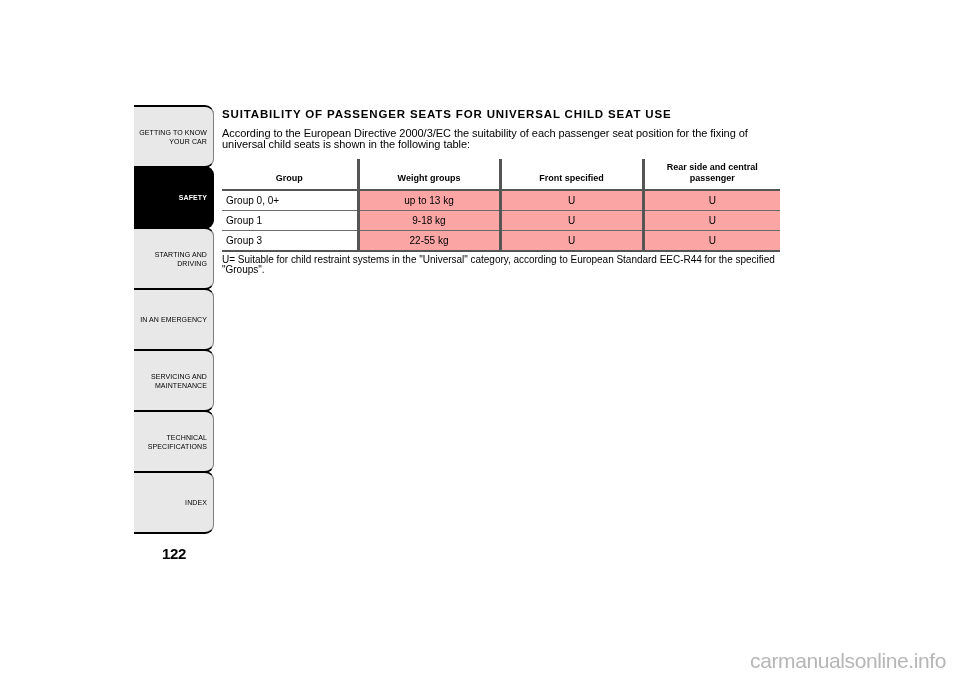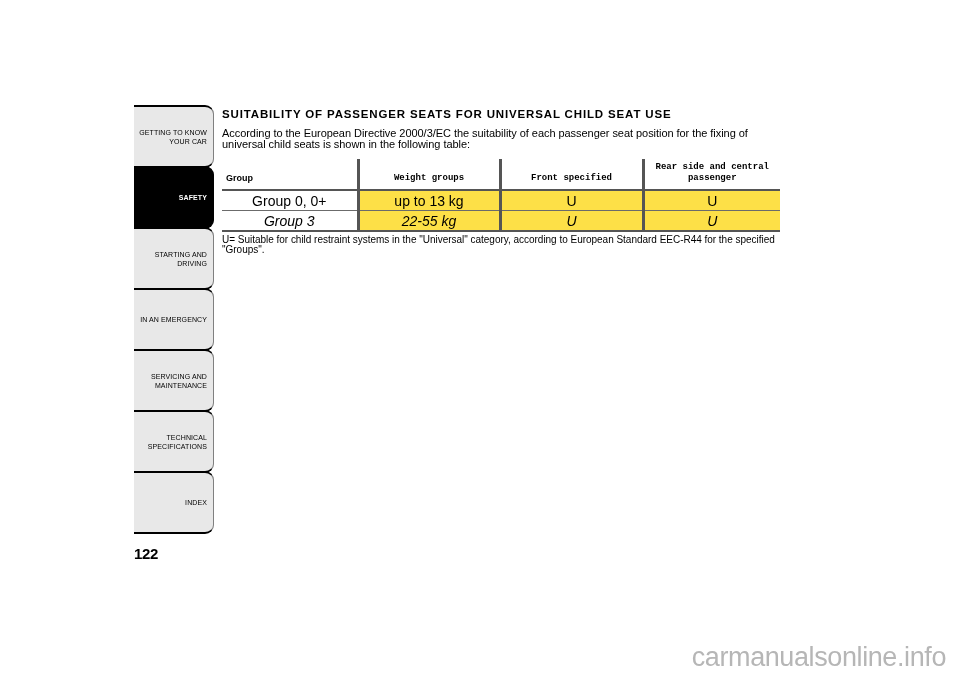--- a/index.html
+++ b/index.html
@@ -58,20 +58,21 @@
   .tab.active .tab-label {
     color: #ffffff;
     font-weight: bold;
   }
 
   #page-number {
     position: absolute;
     left: 134px;
     top: 545px;
     width: 80px;
+    text-align: center;
     font-size: 15px;
     font-weight: bold;
     letter-spacing: -0.3px;
   }
 
   
   #content {
     position: absolute;
     left: 222px;
     top: 108px;
@@ -104,62 +105,60 @@
 
   table.seat-table th {
     font-size: 9px;
     font-weight: bold;
     padding: 3px 4px 5px 4px;
     vertical-align: bottom;
     border-bottom: 2.5px solid #555555;
     line-height: 11px;
     background: #ffffff;
   }
-  th.h-group { text-align: left; }
-  th.h-weight, th.h-front, th.h-rear { text-align: center; font-family: Liberation Mono, monospace; }
+  th.h-group { text-align: center; }
+  th.h-weight, th.h-front, th.h-rear { text-align: center; }
 
   table.seat-table td {
-    font-size: 14px;
+    font-size: 10px;
     height: 19px;
     padding: 0 4px;
     border-bottom: 1px solid #6b6b6b;
     line-height: 12px;
-    text-align: center;
   }
   td.c-group {
     text-align: left;
     background: #ffffff;
   }
   td.c-val {
     text-align: center;
-    background: #fde047;
+    background: #fca5a5;
   }
   table.seat-table tbody tr:last-child td {
     border-bottom: 2.5px solid #555555;
-    font-style: italic;
   }
 
   
   th.sep, td.sep {
     border-left: 3px solid #555555;
   }
 
   #footnote {
     font-size: 10px;
     line-height: 10px;
     margin-top: 3px;
     letter-spacing: -0.02px;
   }
 
   
   #watermark {
     position: absolute;
     right: 14px;
     bottom: 6px;
-    font-size: 27px;
+    font-size: 21px;
     color: #b6b6b6;
     letter-spacing: -0.4px;
     font-family: "Liberation Sans", sans-serif;
   }
 </style>
 </head>
 <body>
 
 <div id="sidebar">
     <div class="tab">
@@ -213,20 +212,26 @@
       </tr>
     </thead>
     <tbody id="table-body">
         <tr>
           <td class="c-group">Group 0, 0+</td>
           <td class="c-val sep">up to 13 kg</td>
           <td class="c-val sep">U</td>
           <td class="c-val sep">U</td>
         </tr>
         <tr>
+          <td class="c-group">Group 1</td>
+          <td class="c-val sep">9-18 kg</td>
+          <td class="c-val sep">U</td>
+          <td class="c-val sep">U</td>
+        </tr>
+        <tr>
           <td class="c-group">Group 3</td>
           <td class="c-val sep">22-55 kg</td>
           <td class="c-val sep">U</td>
           <td class="c-val sep">U</td>
         </tr>
       </tbody>
   </table>
 
   <p id="footnote">U= Suitable for child restraint systems in the "Universal" category, according to European Standard EEC-R44 for the specified "Groups".</p>
 </div>

